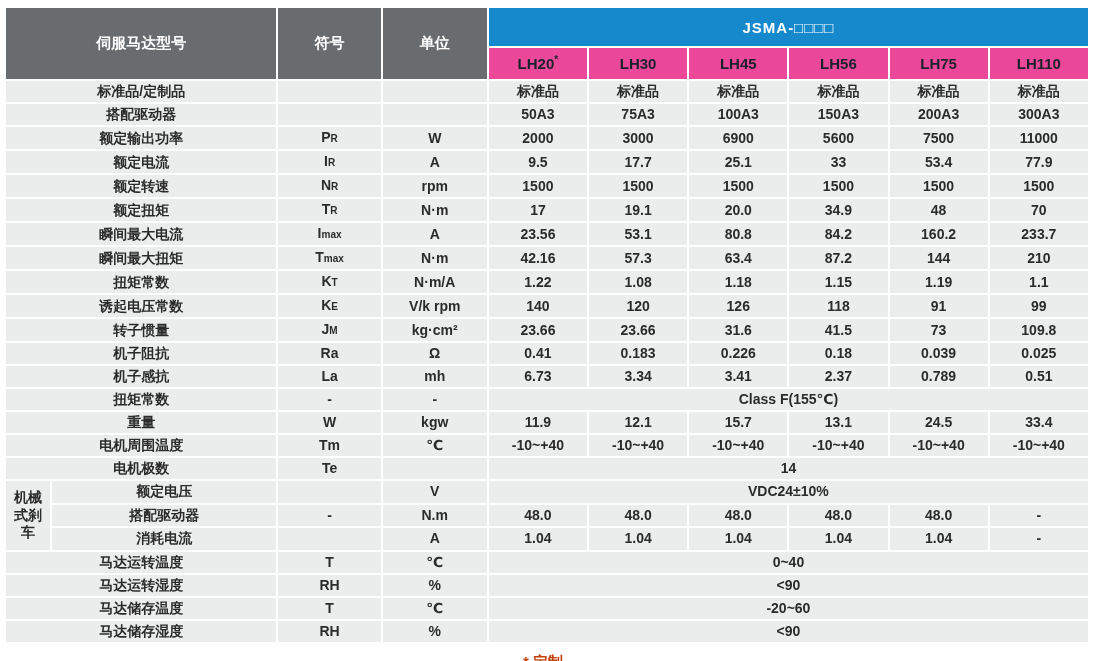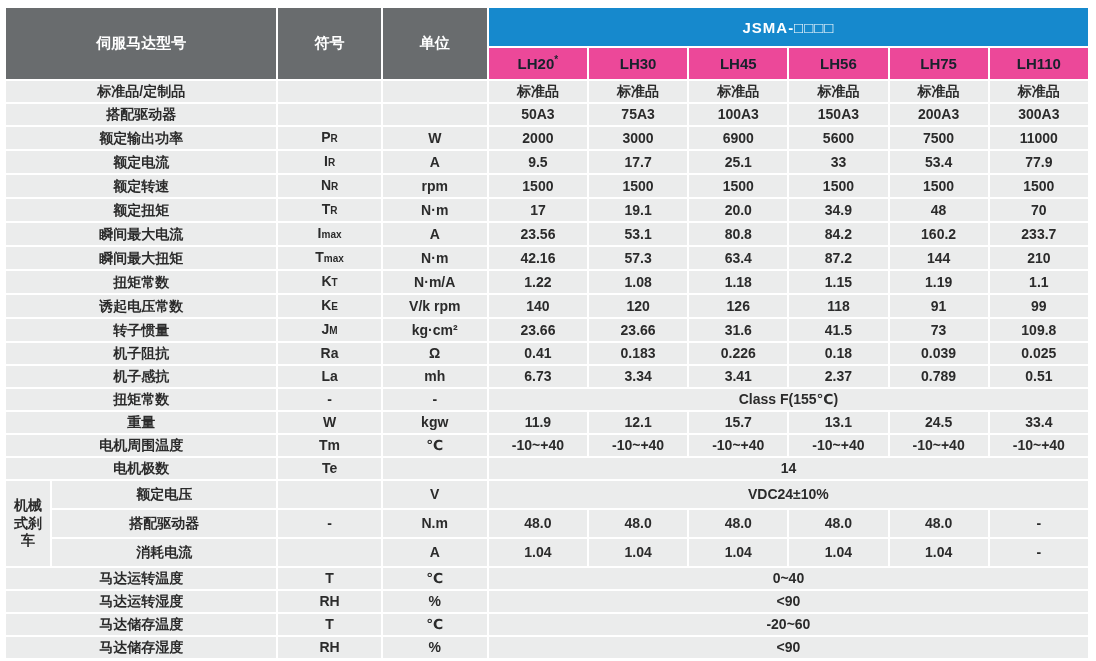--- a/index.html
+++ b/index.html
@@ -34,21 +34,21 @@
     font-size:15px;font-weight:700;height:31px;
   }
   th.model sup{font-size:10px;vertical-align:top;line-height:1;}
   tbody td{
     background:#ebecec;
     font-size:14px;font-weight:700;
     height:21px;line-height:21px;
   }
   td.brake-cell{
     white-space:normal;word-break:break-all;
-    line-height:1.25;padding:16px 7px;font-size:14px;
+    line-height:1.25;padding:8px 7px;font-size:14px;
   }
   .sym-sub{font-size:10px;}
   .footnote{
     width:1086px;text-align:center;
     margin-top:9px;font-size:15px;font-weight:700;color:#c2410c;
   }
 </style>
 </head>
 <body>
 

